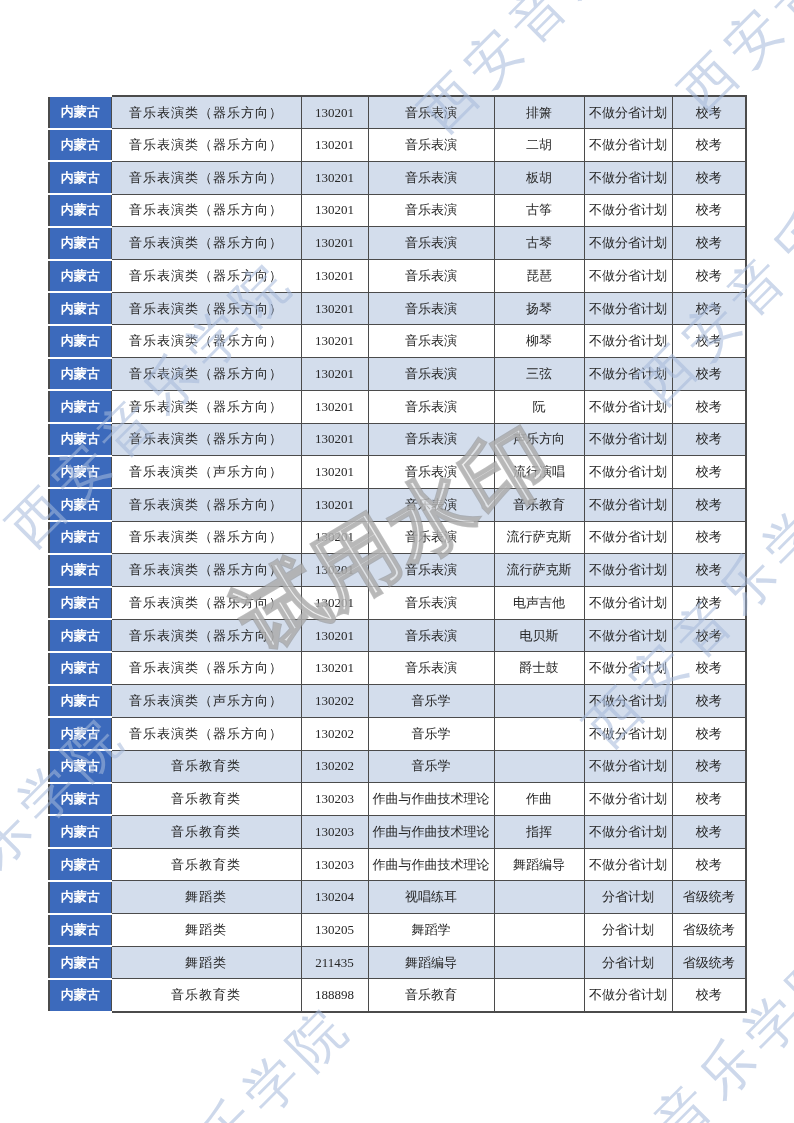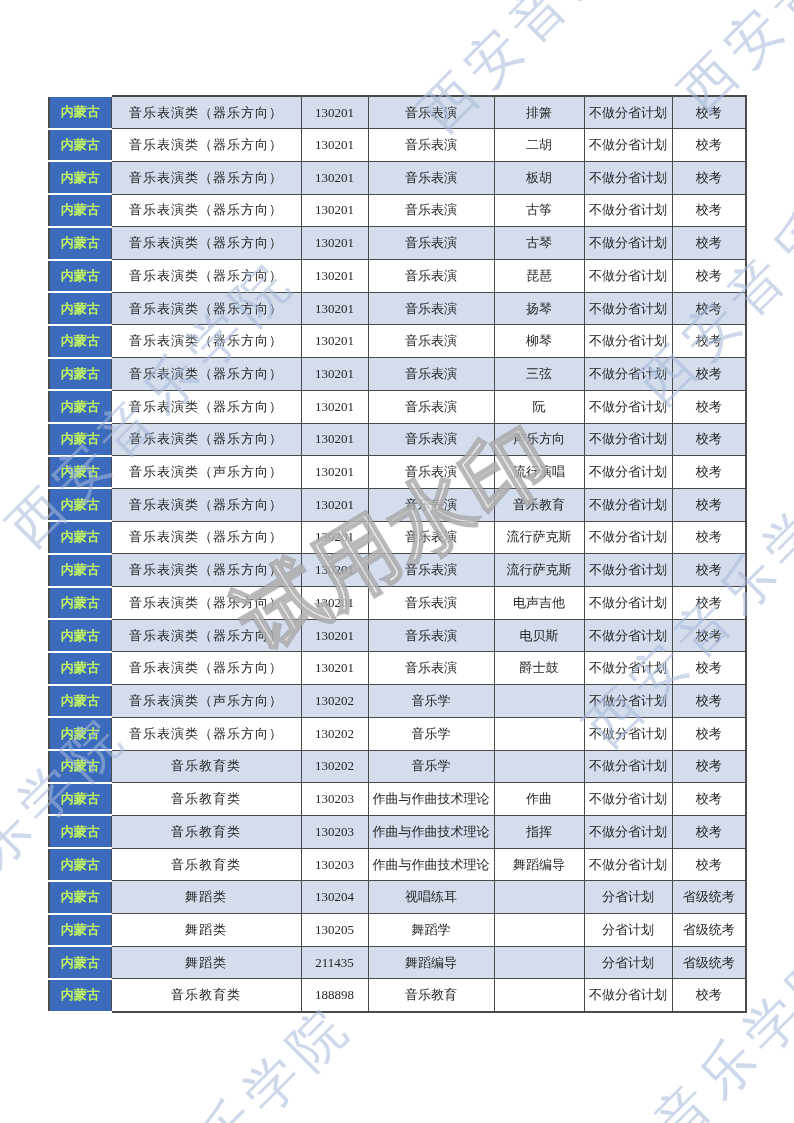--- a/index.html
+++ b/index.html
@@ -35,21 +35,21 @@
     text-align:center;
     vertical-align:middle;
     font-size:13px;
     overflow:hidden;
     white-space:nowrap;
   }
   table.plan tr:nth-child(odd) td{background:var(--alt_row_bg);}
   table.plan tr:nth-child(even) td{background:var(--row_bg);}
   table.plan td.c0{
     background:var(--province_bg) !important;
-    color:#bef264;
+    color:#ffffff;
     font-family:"Liberation Sans","DejaVu Sans",sans-serif;
     font-weight:bold;
     border-top:2px solid #ffffff;
     border-bottom:2px solid #ffffff;
   }
   table.plan td.c1{letter-spacing:1px;}
   col.w0{width:62px;} col.w1{width:190px;} col.w2{width:67px;}
   col.w3{width:126px;} col.w4{width:90px;} col.w5{width:88px;} col.w6{width:74px;}
 
   

